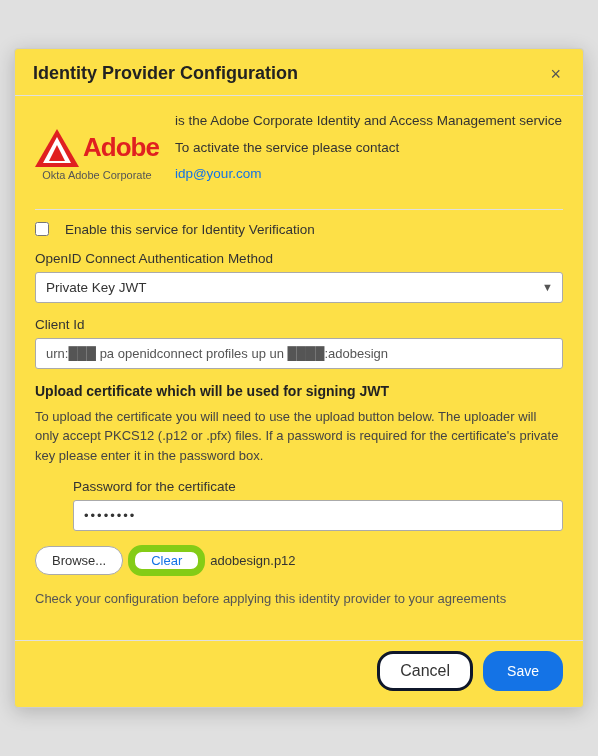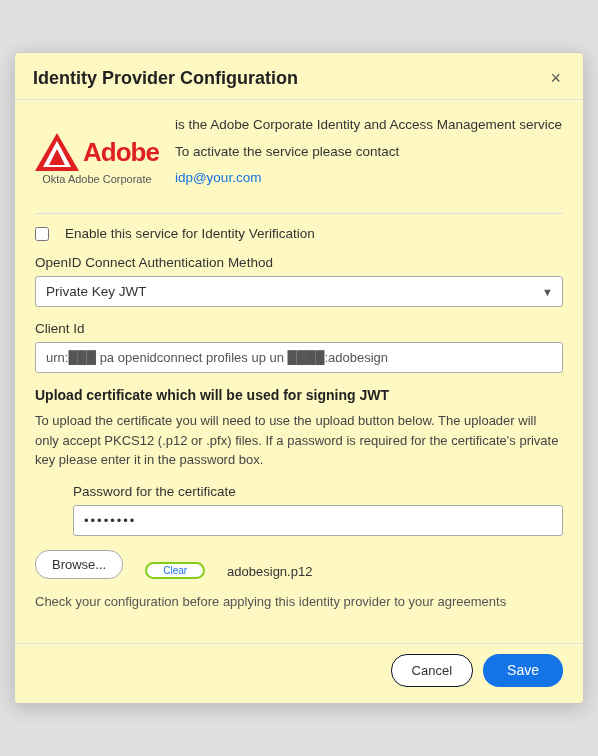--- a/index.html
+++ b/index.html
@@ -7,21 +7,21 @@
       background: #e0e0e0;
       display: flex;
       align-items: center;
       justify-content: center;
       min-height: 100vh;
       font-family: -apple-system, BlinkMacSystemFont, 'Segoe UI', Arial, sans-serif;
       font-size: 14px;
       color: #333;
     }
     .dialog-wrapper {
-      background: #fef9c3;
+      background: #fde047;
       border: 1px solid #ccc;
       border-radius: 4px;
       width: 570px;
       box-shadow: 0 4px 20px rgba(0,0,0,0.2);
     }
     .dialog-header {
       display: flex;
       align-items: center;
       justify-content: space-between;
       padding: 14px 18px 10px 18px;
@@ -178,39 +178,39 @@
       padding: 7px 10px;
       border: 1px solid #aaa;
       border-radius: 3px;
       font-size: 13px;
       letter-spacing: 2px;
       color: #333;
       background: #fff;
     }
     .file-row {
       display: flex;
-      align-items: flex-end;
-      gap: 22px;
+      align-items: center;
+      gap: 5px;
       margin-bottom: 14px;
     }
     .browse-btn {
       padding: 6px 16px;
       border: 1px solid #aaa;
       border-radius: 14px;
       background: #fff;
       font-size: 13px;
       cursor: pointer;
       color: #333;
     }
     .clear-btn {
       padding: 1px 16px;
-      border: 2px solid #84cc16;
+      border: 7px solid #84cc16;
       border-radius: 14px;
       background: #fff;
-      font-size: 10px;
+      font-size: 13px;
       cursor: pointer;
       color: #1473e6;
       font-weight: 500;
     }
     .filename {
       font-size: 13px;
       color: #333;
     }
     .check-config {
       font-size: 13px;
@@ -220,24 +220,24 @@
     }
     .dialog-footer {
       display: flex;
       justify-content: flex-end;
       gap: 10px;
       padding: 10px 20px 16px 20px;
       border-top: 1px solid #e0e0e0;
     }
     .cancel-btn {
       padding: 8px 20px;
-      border: 1px solid #0f172a;
+      border: 3px solid #0f172a;
       border-radius: 16px;
       background: #fff;
-      font-size: 13px;
+      font-size: 16px;
       cursor: pointer;
       color: #333;
     }
     .save-btn {
       padding: 8px 24px;
       border: none;
       border-radius: 16px;
       background: #1473e6;
       font-size: 14px;
       cursor: pointer;

